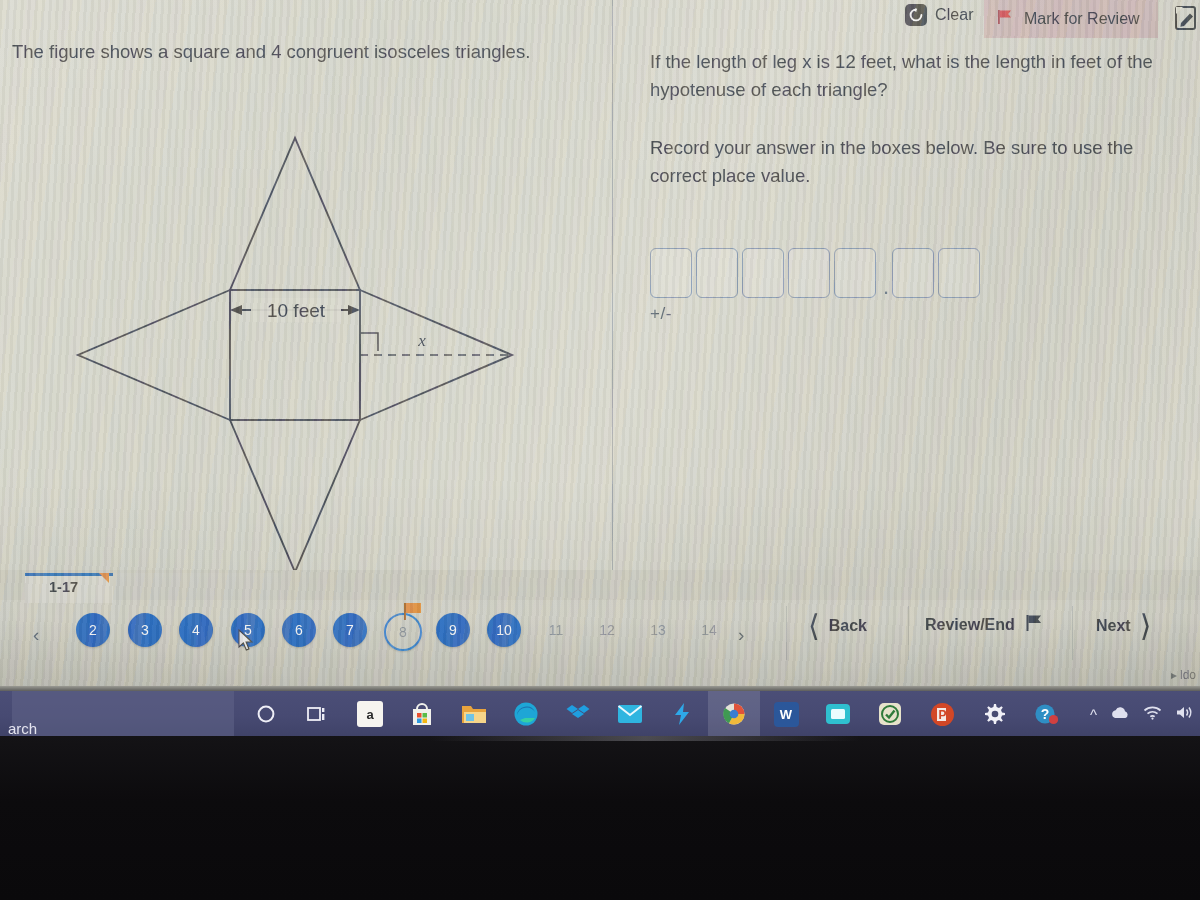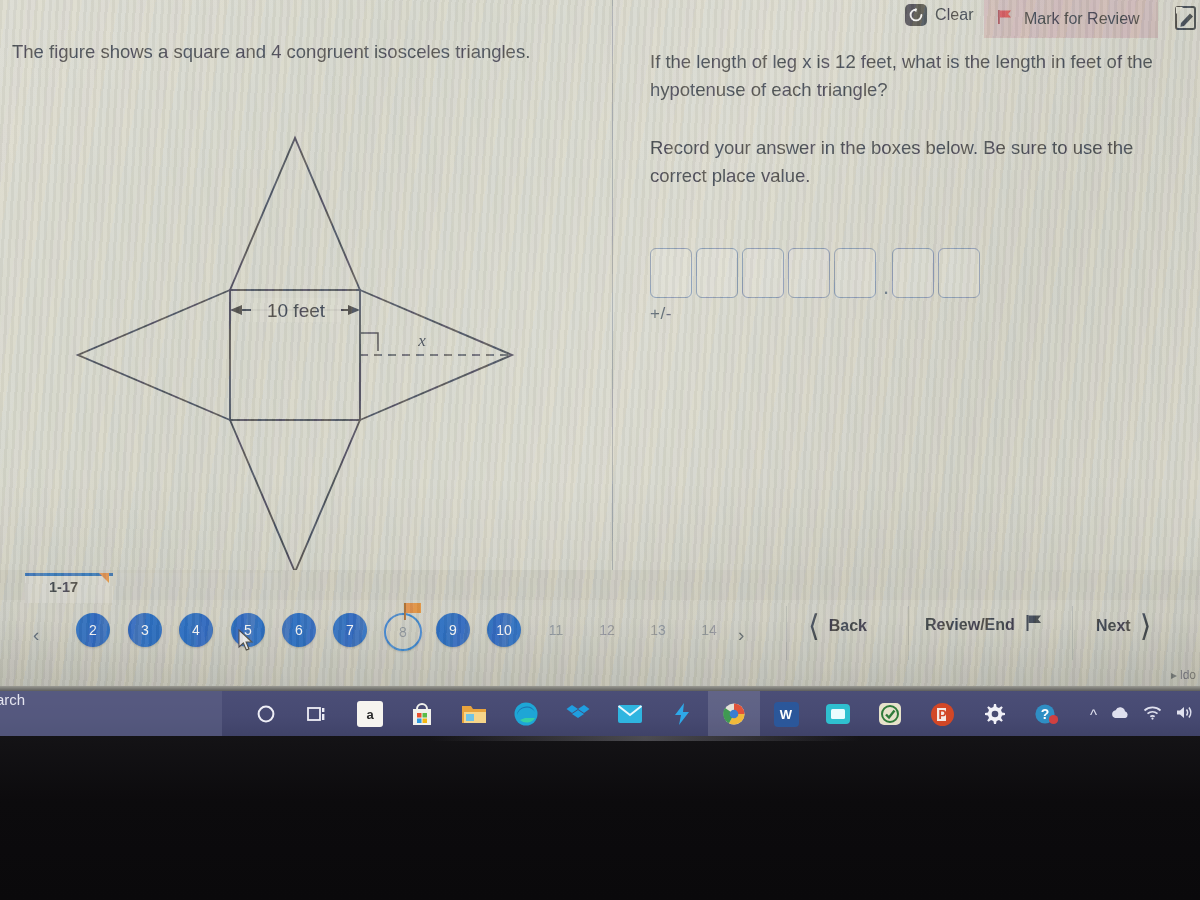--- a/index.html
+++ b/index.html
@@ -108,21 +108,21 @@
   .navsep{position:absolute;top:36px;width:1px;height:54px;background:rgba(120,125,130,.30);}
   .navbtn{position:absolute;top:43px;display:flex;align-items:center;gap:9px;cursor:pointer;color:#34343b;font-size:16px;font-weight:bold;}
   .bigchev{font-size:30px;line-height:26px;font-weight:normal;color:#3a3a42;}
 
   .ldo{position:absolute;right:4px;top:98px;font-size:12px;color:#6d6f70;display:flex;align-items:center;gap:3px;}
 
   
   .taskbar{position:absolute;left:0;top:690px;width:1200px;height:46px;z-index:30;
     background:linear-gradient(180deg,#4b4e77 0%, #474a72 55%, #3f4268 100%);
     border-top:1px solid rgba(255,255,255,.10);}
-  .tb-search{position:absolute;left:0;top:0;width:222px;height:46px;background:rgba(96,100,136,.55);display:flex;align-items:flex-start;}
+  .tb-search{position:absolute;left:12px;top:0;width:222px;height:46px;background:rgba(96,100,136,.55);display:flex;align-items:flex-end;}
   .tb-search span{color:#e4e4ef;font-size:15px;padding-left:0;margin-left:-4px;}
   .tb-icons{position:absolute;left:240px;top:0;height:46px;display:flex;align-items:center;gap:0;}
   .tbi{width:52px;height:46px;display:flex;align-items:center;justify-content:center;cursor:pointer;}
   .tbi.active{background:rgba(255,255,255,.13);}
   .tb-tray{position:absolute;right:6px;top:0;height:46px;display:flex;align-items:center;gap:13px;color:#dfe0ee;font-size:13px;}
   .sq{width:24px;height:24px;border-radius:4px;display:flex;align-items:center;justify-content:center;font-size:13px;font-weight:bold;color:#fff;}
 
   
   .bezel-bottom{position:absolute;left:0;top:736px;width:1200px;height:164px;background:linear-gradient(180deg,#141316 0%, #0c0b0d 40%, #0a090b 100%);z-index:35;}
   .bezel-sheen{position:absolute;left:430px;top:736px;width:430px;height:5px;background:linear-gradient(90deg,rgba(255,255,255,0),rgba(190,190,200,.33),rgba(255,255,255,0));z-index:36;}

